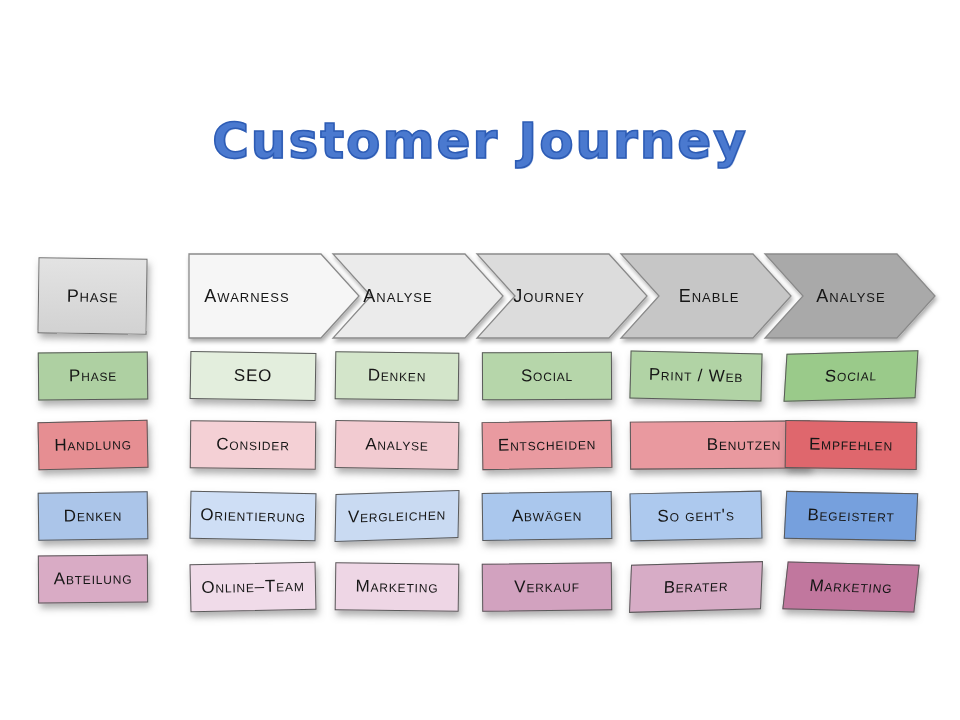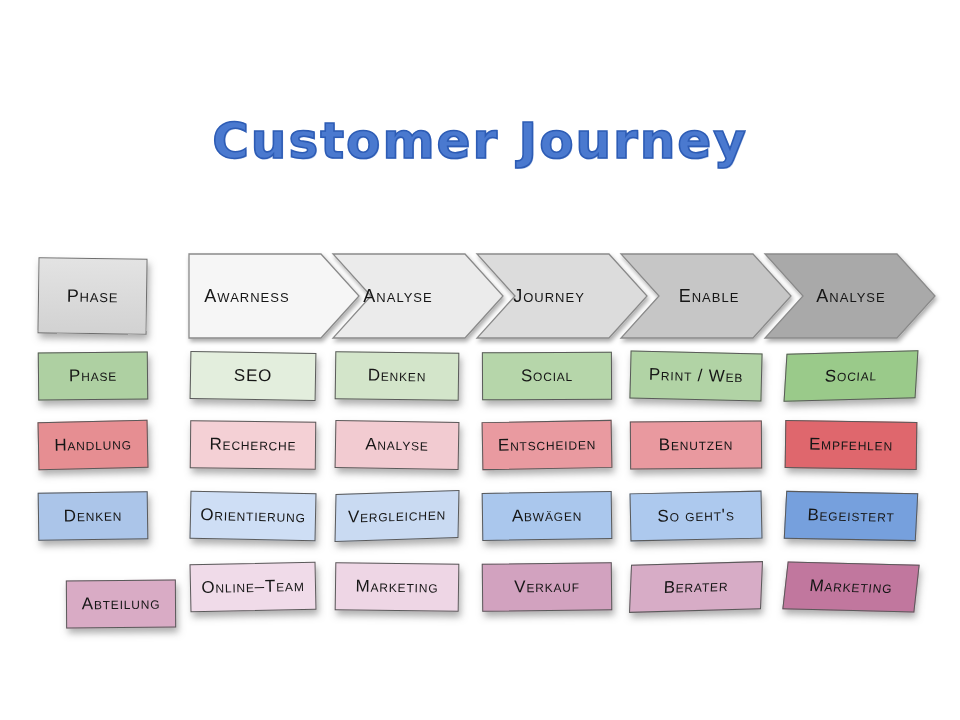--- a/index.html
+++ b/index.html
@@ -80,29 +80,29 @@
       <div class="box" style="left: 630px; top: 352px; width: 130px; height: 46px; background: linear-gradient(rgb(177, 211, 165) 55%, rgb(177, 211, 165) 100%) rgb(177, 211, 165); transform: rotate(1.4deg);">
         <span>Print / Web</span>
       </div>
       <div class="box" style="left: 785px; top: 352px; width: 130px; height: 46px; background: linear-gradient(rgb(154, 202, 138) 55%, rgb(154, 202, 138) 100%) rgb(154, 202, 138); transform: rotate(-1.5deg) skewX(-5deg);">
         <span>Social</span>
       </div>
       <div class="box" style="left: 38px; top: 421px; width: 108px; height: 46px; background: linear-gradient(rgb(230, 142, 146) 55%, rgb(230, 142, 146) 100%) rgb(230, 142, 146); transform: rotate(-1.2deg);">
         <span>Handlung</span>
       </div>
       <div class="box" style="left: 190px; top: 421px; width: 124px; height: 46px; background: linear-gradient(rgb(244, 208, 213) 55%, rgb(244, 208, 213) 100%) rgb(244, 208, 213); transform: rotate(0.6deg);">
-        <span>Recherche</span>
+        <span>Consider</span>
       </div>
       <div class="box" style="left: 335px; top: 421px; width: 122px; height: 46px; background: linear-gradient(rgb(242, 203, 209) 55%, rgb(242, 203, 209) 100%) rgb(242, 203, 209); transform: rotate(1deg);">
         <span>Analyse</span>
       </div>
       <div class="box" style="left: 482px; top: 421px; width: 128px; height: 46px; background: linear-gradient(rgb(233, 154, 160) 55%, rgb(233, 154, 160) 100%) rgb(233, 154, 160); transform: rotate(-1deg);">
         <span>Entscheiden</span>
       </div>
-      <div class="box" style="left: 630px; top: 421px; width: 130px; height: 46px; background: linear-gradient(rgb(233, 153, 159) 55%, rgb(233, 153, 159) 100%) rgb(233, 153, 159); transform: rotate(-0.4deg);">
+      <div class="box" style="left: 630px; top: 421px; width: 130px; height: 46px; background: linear-gradient(rgb(233, 153, 159) 55%, rgb(233, 153, 159) 100%) rgb(233, 153, 159); transform: rotate(-0.4deg); padding-left: 48px;">
         <span>Benutzen</span>
       </div>
       <div class="box" style="left: 785px; top: 421px; width: 130px; height: 46px; background: linear-gradient(rgb(223, 103, 109) 55%, rgb(223, 103, 109) 100%) rgb(223, 103, 109); transform: rotate(0.8deg);">
         <span>Empfehlen</span>
       </div>
       <div class="box" style="left: 38px; top: 492px; width: 108px; height: 46px; background: linear-gradient(rgb(171, 197, 233) 55%, rgb(171, 197, 233) 100%) rgb(171, 197, 233); transform: rotate(-0.8deg);">
         <span>Denken</span>
       </div>
       <div class="box" style="left: 190px; top: 492px; width: 124px; height: 46px; background: linear-gradient(rgb(206, 222, 245) 55%, rgb(206, 222, 245) 100%) rgb(206, 222, 245); transform: rotate(1.2deg);">
         <span>Orientierung</span>
@@ -112,21 +112,21 @@
       </div>
       <div class="box" style="left: 482px; top: 492px; width: 128px; height: 46px; background: linear-gradient(rgb(170, 199, 237) 55%, rgb(170, 199, 237) 100%) rgb(170, 199, 237); transform: rotate(-0.8deg);">
         <span>Abwägen</span>
       </div>
       <div class="box" style="left: 630px; top: 492px; width: 130px; height: 46px; background: linear-gradient(rgb(173, 201, 238) 55%, rgb(173, 201, 238) 100%) rgb(173, 201, 238); transform: rotate(-1.2deg);">
         <span>So geht's</span>
       </div>
       <div class="box" style="left: 785px; top: 492px; width: 130px; height: 46px; background: linear-gradient(rgb(118, 160, 221) 55%, rgb(118, 160, 221) 100%) rgb(118, 160, 221); transform: rotate(1deg) skewX(-2deg);">
         <span>Begeistert</span>
       </div>
-      <div class="box" style="left: 38px; top: 580px; width: 108px; height: 46px; background: linear-gradient(rgb(217, 171, 197) 55%, rgb(217, 171, 197) 100%) rgb(217, 171, 197); transform: rotate(-0.4deg); margin-left: 28px;">
+      <div class="box" style="left: 38px; top: 555px; width: 108px; height: 46px; background: linear-gradient(rgb(217, 171, 197) 55%, rgb(217, 171, 197) 100%) rgb(217, 171, 197); transform: rotate(-0.4deg);">
         <span>Abteilung</span>
       </div>
       <div class="box" style="left: 190px; top: 563px; width: 124px; height: 46px; background: linear-gradient(rgb(240, 219, 233) 55%, rgb(240, 219, 233) 100%) rgb(240, 219, 233); transform: rotate(-1.2deg);">
         <span>Online–Team</span>
       </div>
       <div class="box" style="left: 335px; top: 563px; width: 122px; height: 46px; background: linear-gradient(rgb(238, 214, 229) 55%, rgb(238, 214, 229) 100%) rgb(238, 214, 229); transform: rotate(0.8deg);">
         <span>Marketing</span>
       </div>
       <div class="box" style="left: 482px; top: 563px; width: 128px; height: 46px; background: linear-gradient(rgb(210, 162, 191) 55%, rgb(210, 162, 191) 100%) rgb(210, 162, 191); transform: rotate(-0.6deg);">
         <span>Verkauf</span>

